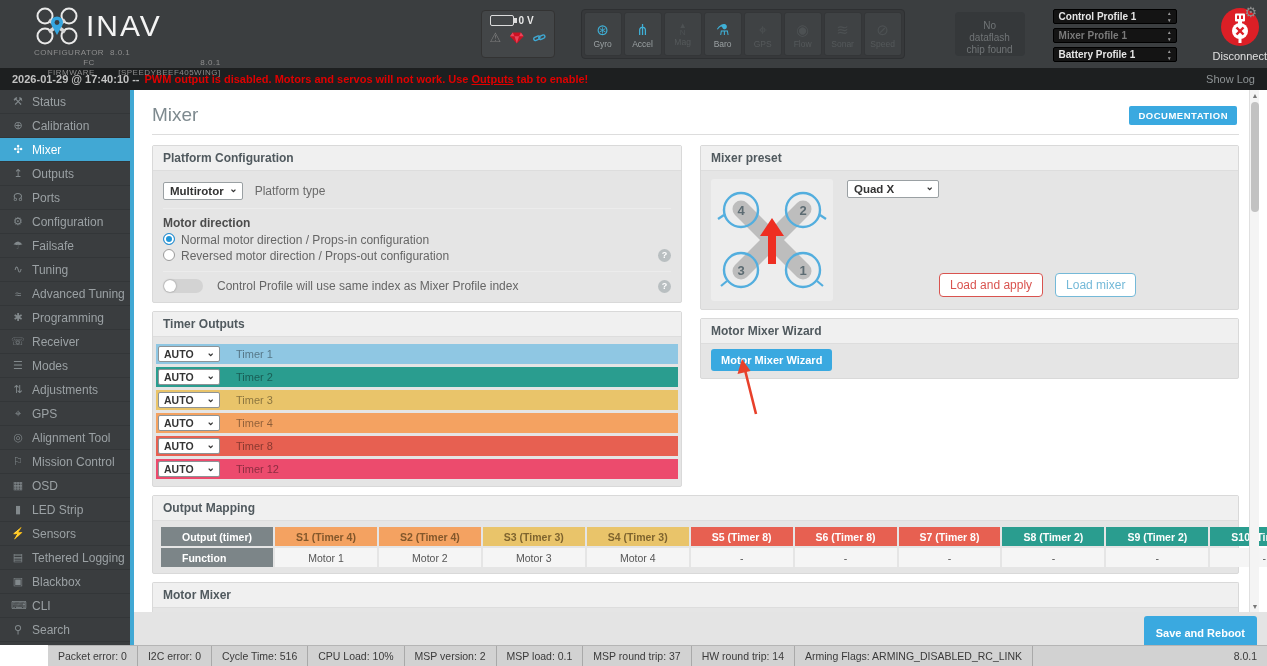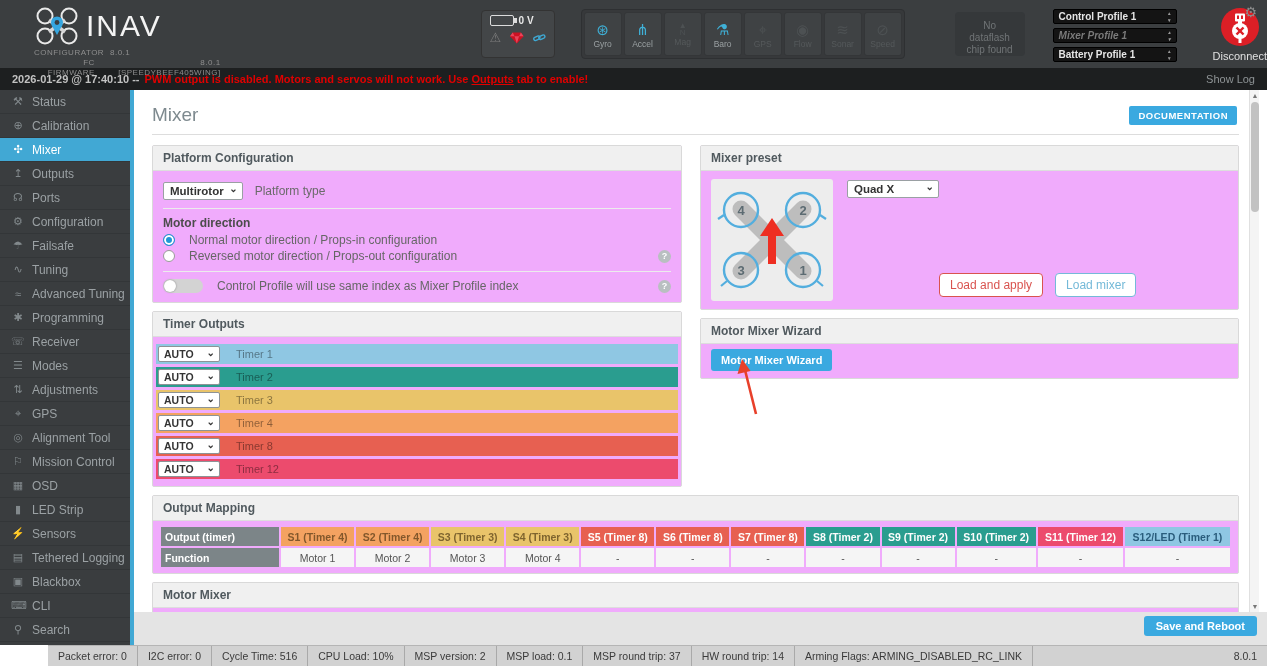--- a/index.html
+++ b/index.html
@@ -25,21 +25,21 @@
   .sensorbar { display:flex; gap:2px; margin:9px 0 9px 26px; background:#37393b; border:1px solid #2e3032; border-radius:4px; padding:2px; }
   .sensor { width:38px; display:flex; flex-direction:column; align-items:center; justify-content:center; border-radius:3px; background:#3f4244; border:1px solid #343638; padding:3px 0 2px; }
   .sensor .s-ico { font-size:15px; line-height:17px; color:#4d5153; }
   .sensor .s-lbl { font-size:8.5px; color:#55595b; margin-top:1px; }
   .sensor.on .s-ico { color:#3fb1d8; }
   .sensor.on .s-lbl { color:#9aa0a2; }
   .s-ico .stack { display:block; font-size:8px; line-height:7px; text-align:center; }
   .dataflash { margin:12px 0 12px 50px; width:118px; background:#35383a; border-radius:4px; color:#707476; font-size:10px; text-align:center; padding:8px 10px; line-height:12px; }
   .profiles { display:flex; flex-direction:column; gap:4px; margin:9px 0 0 28px; }
   .profile-select { width:124px; height:15px; background:#141414; border:1px solid #000; border-radius:2px; color:#e6e6e6; font-size:10px; font-weight:bold; display:flex; align-items:center; padding:0 5px; position:relative; }
-  .profile-select.dim { color:#7a7a7a;font-style:italic; }
+  .profile-select.dim { color:#7a7a7a; }
   .profile-select:after { content:"▴\A▾"; white-space:pre; position:absolute; right:5px; top:0px; font-size:5px; line-height:7px; color:#999; }
   .disconnect-area { display:flex; flex-direction:column; align-items:center; margin:8px 0 0 36px; }
   .disconnect-btn { width:38px; height:38px; cursor:pointer; }
   .disconnect-lbl { color:#e0e0e0; font-size:11px; margin-top:4px; }
   .gear-top { position:absolute; right:10px; top:4px; color:#8d8d8d; font-size:14px; cursor:pointer; }
 
   
   .alertbar { height:22px; background:#1d1f20; display:flex; align-items:center; padding:0 12px; font-size:11px; flex-shrink:0; }
   .alert-time { color:#c2c2c2; font-weight:bold; }
   .alert-msg { color:#e00000; font-weight:bold; margin-left:5px; }
@@ -56,31 +56,31 @@
 
   .content { flex:1; background:#fff; border-left:4px solid #41a8d4; display:flex; flex-direction:column; overflow:hidden; position:relative; }
   .content-main { flex:1; overflow:hidden; position:relative; padding:0 28px 0 18px; }
   .page-title { margin-top:14px; font-size:19px; font-weight:300; color:#7e8a8f; padding-bottom:8px; border-bottom:1px solid #ddd; margin-bottom:10px; }
   .doc-btn { position:absolute; top:16px; right:30px; background:#3aa9e0; color:#fff; font-size:9.5px; font-weight:bold; letter-spacing:.5px; padding:4px 9px; border-radius:2px; border:none; cursor:pointer; }
 
   .cols { display:flex; gap:18px; align-items:flex-start; }
   .col-l { flex:0 0 530px; }
   .col-r { flex:1; }
 
-  .panel { border:1px solid #d9d9d9; border-radius:2px; margin-bottom:8px; background:#f0abfc; }
+  .panel { border:1px solid #d9d9d9; border-radius:2px; margin-bottom:8px; background:#e5e5e5; }
   .panel-h { background:#f0f0f0; border-bottom:1px solid #ddd; padding:5px 10px; font-size:12px; font-weight:bold; color:#50595e; }
   .panel-b { padding:6px 10px; position:relative; }
 
   
   .pc-row1 { display:flex; align-items:center; gap:12px; padding:5px 0 8px; border-bottom:1px solid #ececec; }
   .fake-select { background:#fff; border:1px solid #9aa0a3; border-radius:2px; font-size:11.5px; font-weight:bold; color:#333; padding:2px 18px 2px 6px; position:relative; cursor:pointer; }
   .fake-select:after { content:"⌄"; position:absolute; right:4px; top:0px; font-size:10px; color:#333; }
   .pc-lbl { font-size:12px; color:#6a6a6a; }
   .pc-sub { font-size:12px; font-weight:bold; color:#4c4c4c; margin:7px 0 3px; }
-  .radio-row { display:flex; align-items:center; gap:14px; font-size:12px; color:#666; margin:2px 0; position:relative; }
+  .radio-row { display:flex; align-items:flex-start; gap:6px; font-size:12px; color:#666; margin:2px 0; position:relative; }
   .radio { width:12px; height:12px; border-radius:50%; border:1px solid #9a9a9a; background:#fff; cursor:pointer; flex-shrink:0; }
   .radio.sel { border:1px solid #2d8fd0; background:#2196d8; box-shadow: inset 0 0 0 2px #fff; }
   .help-ico { position:absolute; right:0; width:13px; height:13px; border-radius:50%; background:#b9bfc1; color:#fff; font-size:9px; font-weight:bold; text-align:center; line-height:13px; }
   .toggle-row { display:flex; align-items:center; gap:14px; margin-top:8px; padding-top:7px; border-top:1px solid #ececec; position:relative; font-size:12px; color:#666; padding-bottom:3px; }
   .toggle { width:40px; height:14px; border-radius:8px; background:#d3d3d3; position:relative; cursor:pointer; flex-shrink:0; }
   .toggle:after { content:""; position:absolute; left:1px; top:1px; width:12px; height:12px; border-radius:50%; background:#fff; box-shadow:0 0 2px rgba(0,0,0,.4); }
 
   
   .timer-body { padding:4px 2px; }
   .timer-row { display:flex; align-items:center; height:20px; margin:3px 1px; padding:0 2px; }
@@ -94,31 +94,31 @@
   .btn-outline { background:#fff; border-radius:4px; font-size:12px; padding:4px 10px; cursor:pointer; }
   .btn-red { border:1px solid #d9534f; color:#d9534f; }
   .btn-blue { border:1px solid #74b9d8; color:#74b9d8; }
   .btn-solid-blue { background:#3aa9e0; border:none; border-radius:3px; color:#fff; font-size:11px; font-weight:bold; padding:5px 10px; cursor:pointer; }
 
   .wizard-wrap { position:relative; }
   .anno-arrow { position:absolute; left:34px; top:40px; width:30px; height:58px; pointer-events:none; z-index:5; }
 
   
   .map-table { border-collapse:separate; border-spacing:2px; width:100%; table-layout:auto; }
-  .map-table td { font-size:10.5px; padding:3px 4px; white-space:nowrap; height:19px; }
+  .map-table td { font-size:10.5px; padding:3px 21px; white-space:nowrap; height:19px; }
   .map-rowlabel { background:#7c8588; color:#fff; font-weight:bold; width:118px; }
   .map-out { font-weight:bold; text-align:center; }
   .map-fn { background:#f5f5f5; color:#555; text-align:center; }
   .t-dark { color:rgba(60,40,10,.62); }
   .t-light { color:#fdfdfd; }
   .t-navy { color:#2a5d7c; }
 
   
   .content-footer { height:33px; background:#e4e4e4; flex-shrink:0; position:relative; }
-  .save-btn { position:absolute; right:10px; top:4px; background:#3aa9e0; color:#fff; border:none; border-radius:3px; font-size:11px; font-weight:bold; padding:4px 12px; cursor:pointer; }
+  .save-btn { position:absolute; right:10px; top:4px; background:#3aa9e0; color:#fff; border:none; border-radius:3px; font-size:11px; font-weight:bold; padding:11px 12px; cursor:pointer; }
   .statusbar { height:21px; background:#d2d2d2; border-top:1px solid #b5b5b5; display:flex; align-items:center; font-size:10.5px; color:#3a3a3a; flex-shrink:0;margin-left:48px; }
   .status-seg { padding:0 10px; border-right:1px solid #a9a9a9; line-height:20px; white-space:nowrap; }
   .status-ver { margin-left:auto; padding:0 10px; }
 
   
   .vscroll { position:absolute; right:8px; top:0; bottom:0; width:10px; background:#f4f4f4; border-left:1px solid #e0e0e0; }
   .vs-up,.vs-down { position:absolute; left:0; width:10px; height:11px; color:#777; font-size:7px; text-align:center; line-height:11px; cursor:pointer; }
   .vs-up{top:0;} .vs-down{bottom:0;}
   .vs-thumb { position:absolute; left:1px; top:12px; width:8px; height:110px; background:#c2c2c2; border-radius:4px; cursor:pointer; }
 </style>

